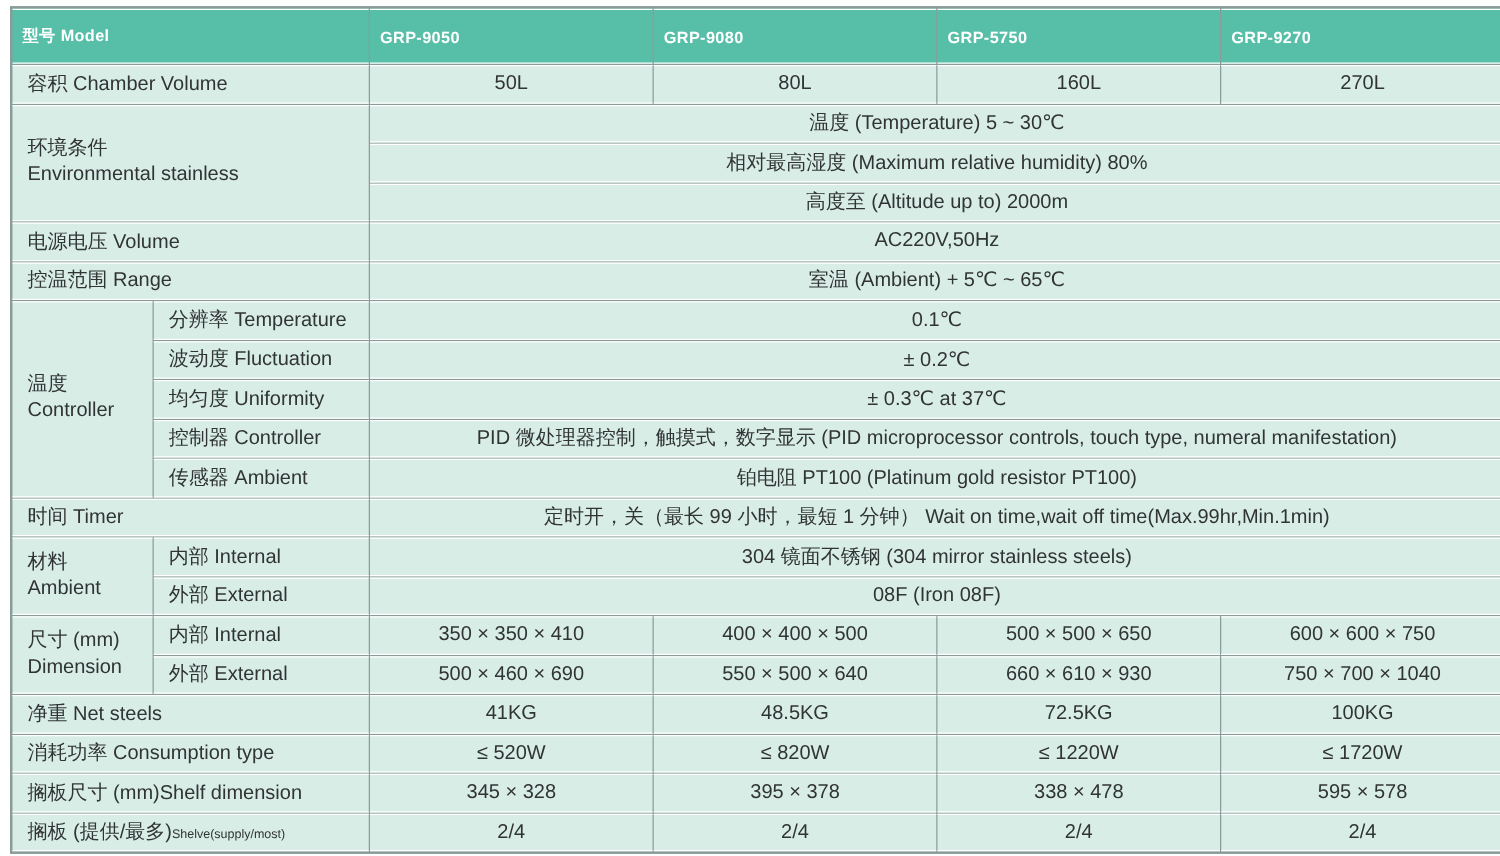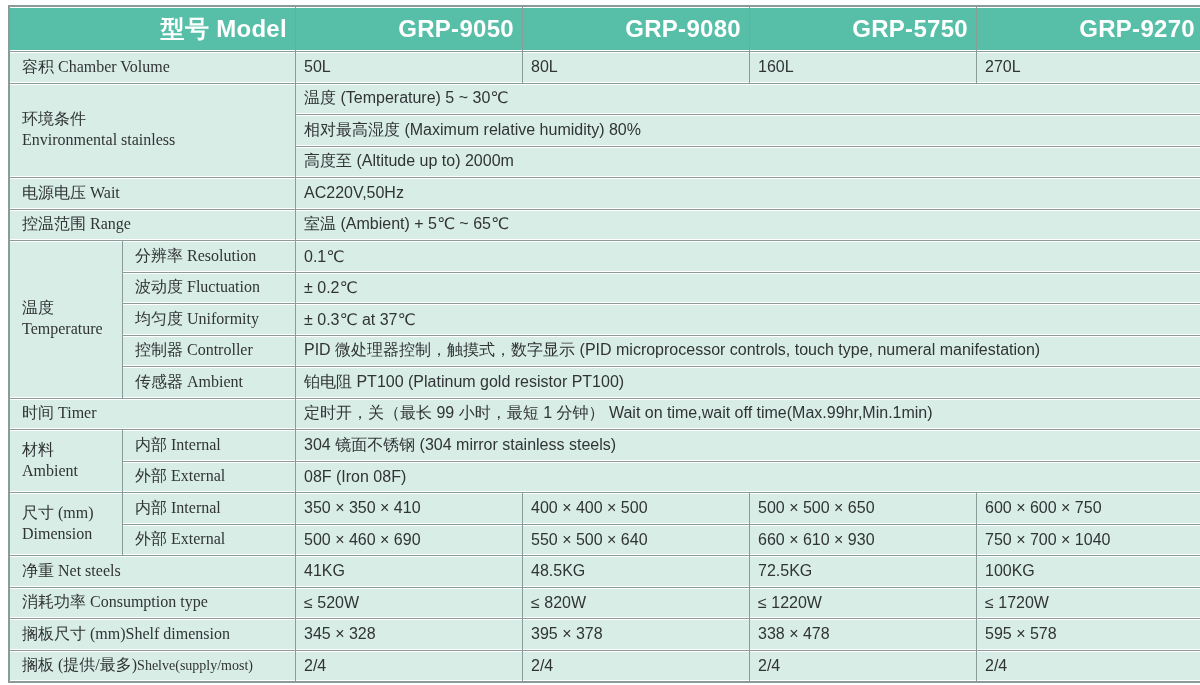--- a/index.html
+++ b/index.html
@@ -29,30 +29,30 @@
     background: var(--cell-bg, #d9ede7);
     padding: 1px 8px;
     font-size: 16px;
     overflow: hidden;
     white-space: nowrap;
     vertical-align: middle;
   }
   th {
     background: var(--header-bg, #57bfa8);
     color: var(--header-text, #ffffff);
-    font-size: 24px;
+    font-size: 13px;
     font-weight: 700;
     height: 40px;
-    text-align: right;
+    text-align: left;
     letter-spacing: 0.3px;
   }
-  td.lab { text-align: left; padding-left: 12px; font-family: Liberation Serif, serif; }
-  td.val { text-align: left; margin-top: 46px; }
+  td.lab { text-align: left; padding-left: 12px; }
+  td.val { text-align: center; margin-top: 46px; }
   .two-line { line-height: 1.3; white-space: normal; }
-  .small-en { font-size: 14px; }
+  .small-en { font-size: 10px; }
 </style>
 </head>
 <body>
 
 <div class="outer">
   <table class="spec">
     <colgroup>
       <col style="width:112px">
         <col style="width:172px">
       <col style="width:226px">
@@ -86,35 +86,35 @@
       <td colspan="4" class="val">温度 (Temperature) 5 ~ 30℃</td>
     </tr>
     <tr>
       <td colspan="4" class="val">相对最高湿度 (Maximum relative humidity) 80%</td>
     </tr>
     <tr>
       <td colspan="4" class="val">高度至 (Altitude up to) 2000m</td>
     </tr>
 
     <tr>
-      <td colspan="2" class="lab">电源电压 Wait</td>
+      <td colspan="2" class="lab">电源电压 Volume</td>
       <td colspan="4" class="val">AC220V,50Hz</td>
     </tr>
 
     <tr>
       <td colspan="2" class="lab">控温范围 Range</td>
       <td colspan="4" class="val">室温 (Ambient) + 5℃ ~ 65℃</td>
     </tr>
 
     <tr>
       <td rowspan="5" class="lab two-line">
         <div>温度</div>
-        <div>Temperature</div>
-      </td>
-      <td class="lab">分辨率 Resolution</td>
+        <div>Controller</div>
+      </td>
+      <td class="lab">分辨率 Temperature</td>
       <td colspan="4" class="val">0.1℃</td>
     </tr>
     <tr>
       <td class="lab">波动度 Fluctuation</td>
       <td colspan="4" class="val">± 0.2℃</td>
     </tr>
     <tr>
       <td class="lab">均匀度 Uniformity</td>
       <td colspan="4" class="val">± 0.3℃ at 37℃</td>
     </tr>

